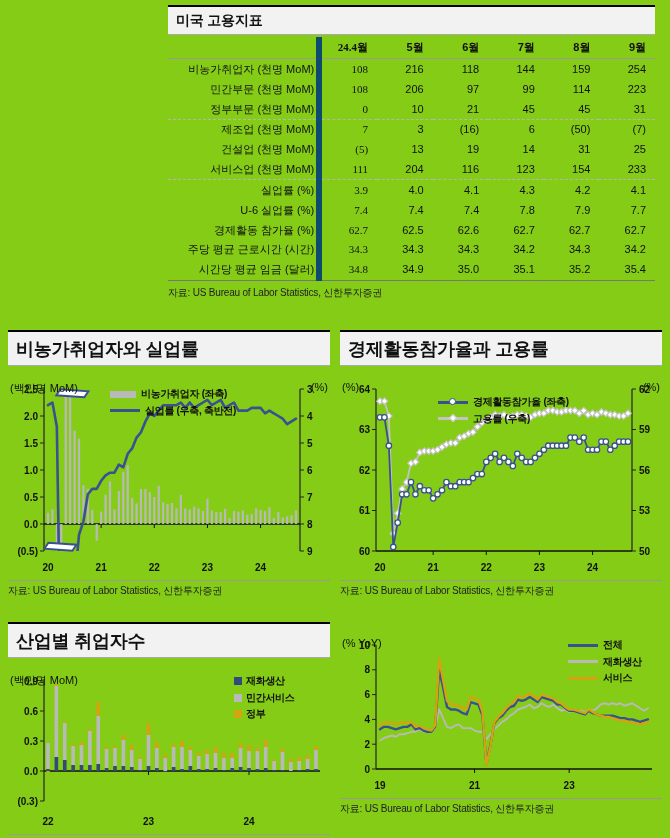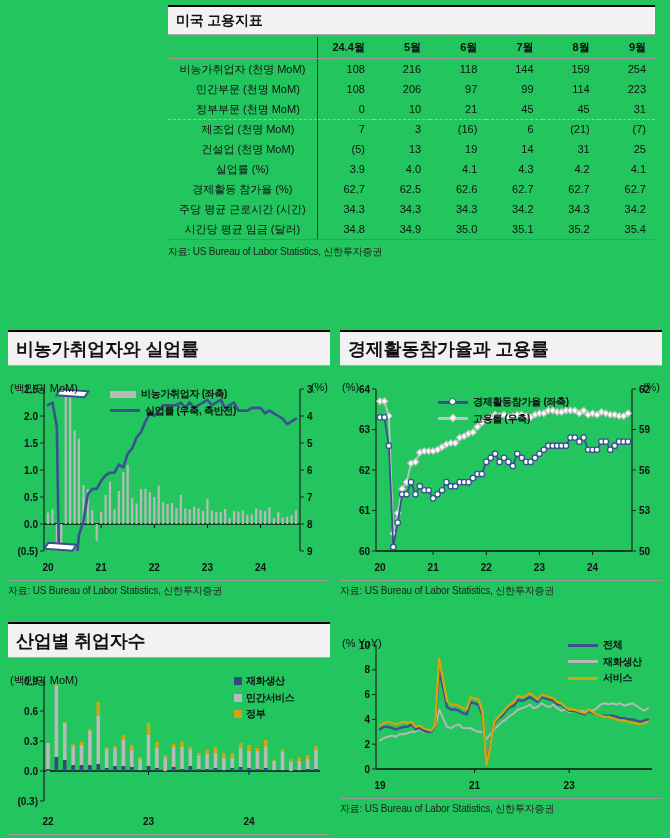--- a/index.html
+++ b/index.html
@@ -1,32 +1,32 @@
 <!DOCTYPE html>
 <html><head>
 <meta charset="utf-8">
 <style>
   html,body{margin:0;padding:0;background:#fff;}
   body{width:670px;height:838px;position:relative;font-family:"Liberation Sans","DejaVu Sans",sans-serif;color:#111;}
-  .page{position:relative;width:670px;height:838px;background:#22c55e;overflow:hidden;}
+  .page{position:relative;width:670px;height:838px;background:#84cc16;overflow:hidden;}
 
   
   .sec-title{border-top:2px solid #000;border-bottom:1px solid #a9a9a9;background:#f2f2f2;
     font-weight:bold;font-size:14px;padding:5px 8px 4px;letter-spacing:-0.2px;}
   .sec-title.sm{font-size:18px;}
 
   
   .table-block{position:absolute;left:168px;top:5px;width:487px;}
   table.emp{width:100%;border-collapse:collapse;margin-top:2px;}
   .emp th,.emp td{font-size:11px;padding:2.5px 2px;line-height:1.35;}
   .emp th{font-weight:bold;border-bottom:1px solid #999;padding-bottom:4px;}
-  .emp td.lbl{text-align:center;width:142px;white-space:nowrap;}
+  .emp td.lbl{text-align:right;width:142px;white-space:nowrap;}
   .emp td.num,.emp th.num{text-align:right;width:56px;padding-right:9px;}
   .emp .indent{padding-left:13px;}
-  .emp .vline{border-left:1px solid #0c4a6e;}
+  .emp .vline{border-left:6px solid #0c4a6e;font-family:Liberation Serif, serif;}
   .emp tr.sep-dashed td{border-bottom:1px dashed #b5b5b5;}
   .emp tr.sep-solid td{border-bottom:1px solid #b5b5b5;}
   .emp tbody tr:last-child td{border-bottom:1.4px solid #777;}
   .source{font-size:10px;color:#222;padding-top:5px;letter-spacing:-0.2px;}
 
   
   .chart-block{position:absolute;width:322px;}
   .chart-area{position:relative;}
   .chart-area svg{display:block;margin-top:15px;}
   .unit{position:absolute;top:0;font-size:11px;font-weight:normal;}
@@ -86,40 +86,58 @@
             <td class="num">45</td>
             <td class="num">45</td>
             <td class="num">31</td>
           </tr>
           <tr>
             <td class="lbl indent">제조업 (천명 MoM)</td>
             <td class="num vline">7</td>
             <td class="num">3</td>
             <td class="num">(16)</td>
             <td class="num">6</td>
-            <td class="num">(21)</td>
+            <td class="num">(50)</td>
             <td class="num">(7)</td>
           </tr>
           <tr>
             <td class="lbl indent">건설업 (천명 MoM)</td>
             <td class="num vline">(5)</td>
             <td class="num">13</td>
             <td class="num">19</td>
             <td class="num">14</td>
             <td class="num">31</td>
             <td class="num">25</td>
           </tr>
+          <tr class="sep-dashed">
+            <td class="lbl indent">서비스업 (천명 MoM)</td>
+            <td class="num vline">111</td>
+            <td class="num">204</td>
+            <td class="num">116</td>
+            <td class="num">123</td>
+            <td class="num">154</td>
+            <td class="num">233</td>
+          </tr>
           <tr>
             <td class="lbl">실업률 (%)</td>
             <td class="num vline">3.9</td>
             <td class="num">4.0</td>
             <td class="num">4.1</td>
             <td class="num">4.3</td>
             <td class="num">4.2</td>
             <td class="num">4.1</td>
+          </tr>
+          <tr>
+            <td class="lbl indent">U-6 실업률 (%)</td>
+            <td class="num vline">7.4</td>
+            <td class="num">7.4</td>
+            <td class="num">7.4</td>
+            <td class="num">7.8</td>
+            <td class="num">7.9</td>
+            <td class="num">7.7</td>
           </tr>
           <tr>
             <td class="lbl">경제활동 참가율 (%)</td>
             <td class="num vline">62.7</td>
             <td class="num">62.5</td>
             <td class="num">62.6</td>
             <td class="num">62.7</td>
             <td class="num">62.7</td>
             <td class="num">62.7</td>
           </tr>

